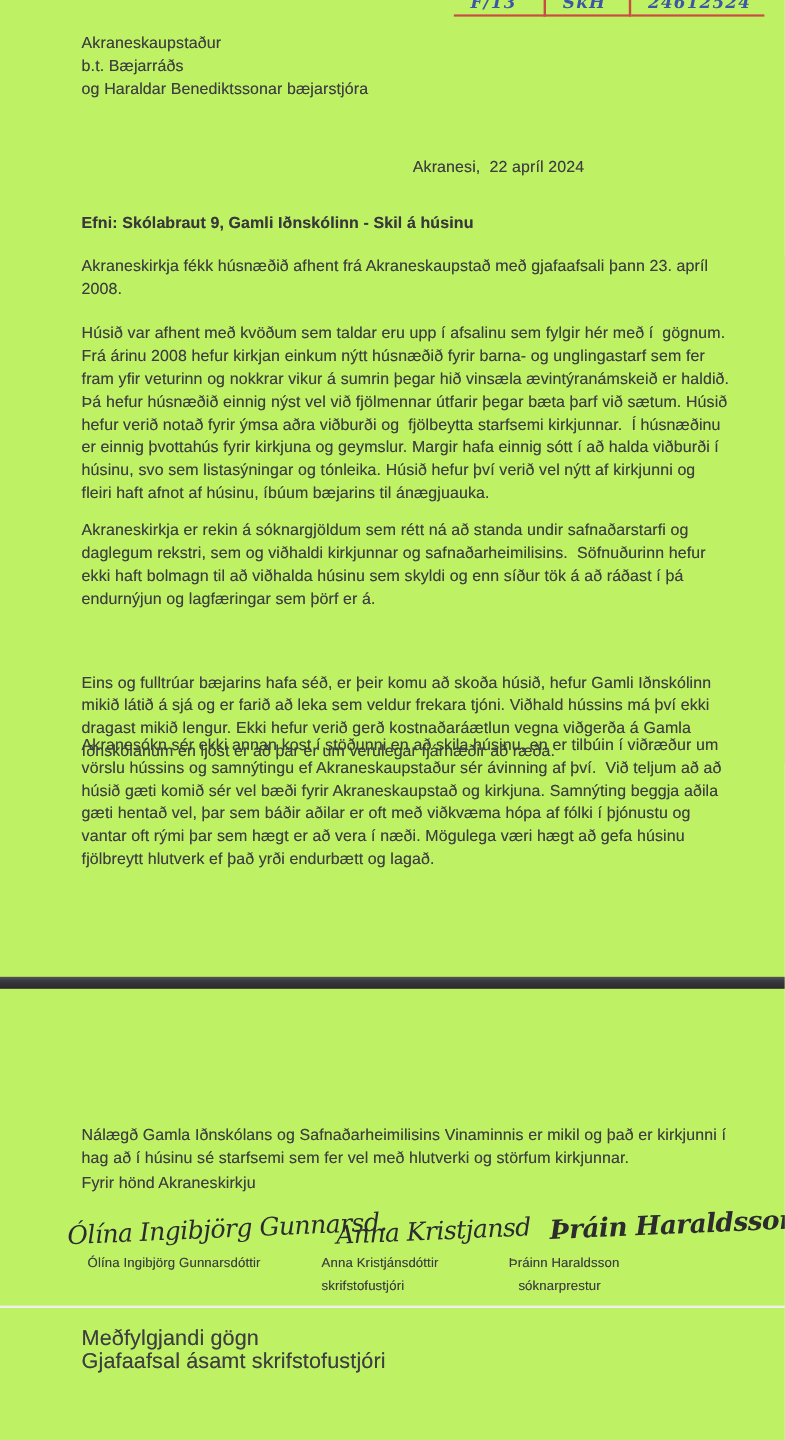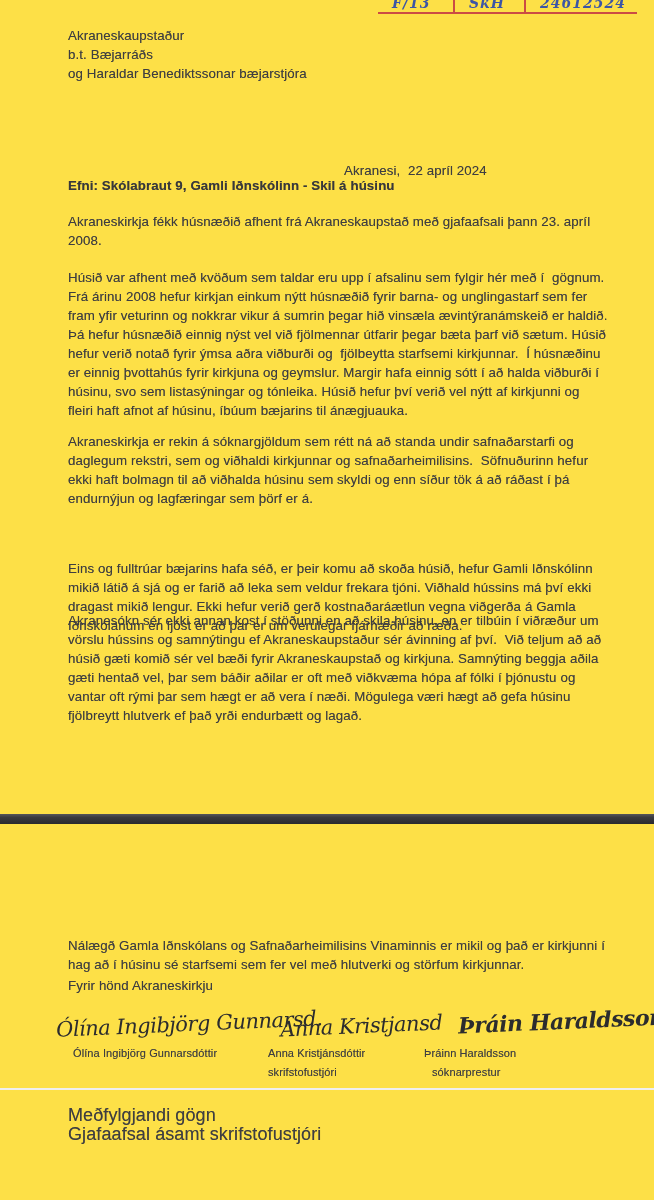--- a/index.html
+++ b/index.html
@@ -5,21 +5,21 @@
   html,body{margin:0;padding:0;}
   body{
     width:654px;height:1200px;
     background:#ffffff;
     font-family:"Liberation Sans","DejaVu Sans",sans-serif;
     color:#3e3e41;
     -webkit-font-smoothing:antialiased;
   }
   .page{
     position:relative;width:654px;height:1200px;overflow:hidden;
-    background:#fde047;
+    background:#bef264;
   }
   .txt{
     position:absolute;
     font-size:13.3px;line-height:19px;
     letter-spacing:.1px;
     white-space:pre-wrap;
     text-shadow:0 0 .4px rgba(62,62,65,.55);
   }
   
   .stamp{
@@ -36,21 +36,21 @@
   .stamp-cell.c3{width:111px;}
   .stamp-hand{
     position:absolute;top:-5px;left:14px;
     font-family:"DejaVu Serif",serif;
     font-style:italic;font-weight:bold;
     font-size:14px;color:#3c55a6;
     white-space:nowrap;letter-spacing:1px;
   }
   .recipient{position:absolute;top:26px;left:68px;}
   .recipient div{font-size:13.3px;line-height:19px;letter-spacing:.1px;text-shadow:0 0 .4px rgba(62,62,65,.55);}
-  .dateline{top:129px;left:344px;margin-top:32px;}
+  .dateline{top:129px;left:344px;}
   .subject{top:176px;left:68px;font-weight:bold;color:#38383b;}
   .p1{top:212px;left:68px;width:536px;}
   .p2{top:268px;left:68px;width:540px;}
   .p3{top:432px;left:68px;width:540px;}
   .p4{top:519px;left:68px;width:540px;margin-top:40px;}
   .p5{top:611px;left:68px;width:540px;}
   .scan-bar{
     position:absolute;top:814px;left:0;width:654px;height:10px;
     background:linear-gradient(#56565a 0%,#3a3a3e 35%,#2a2a2e 100%);
   }

